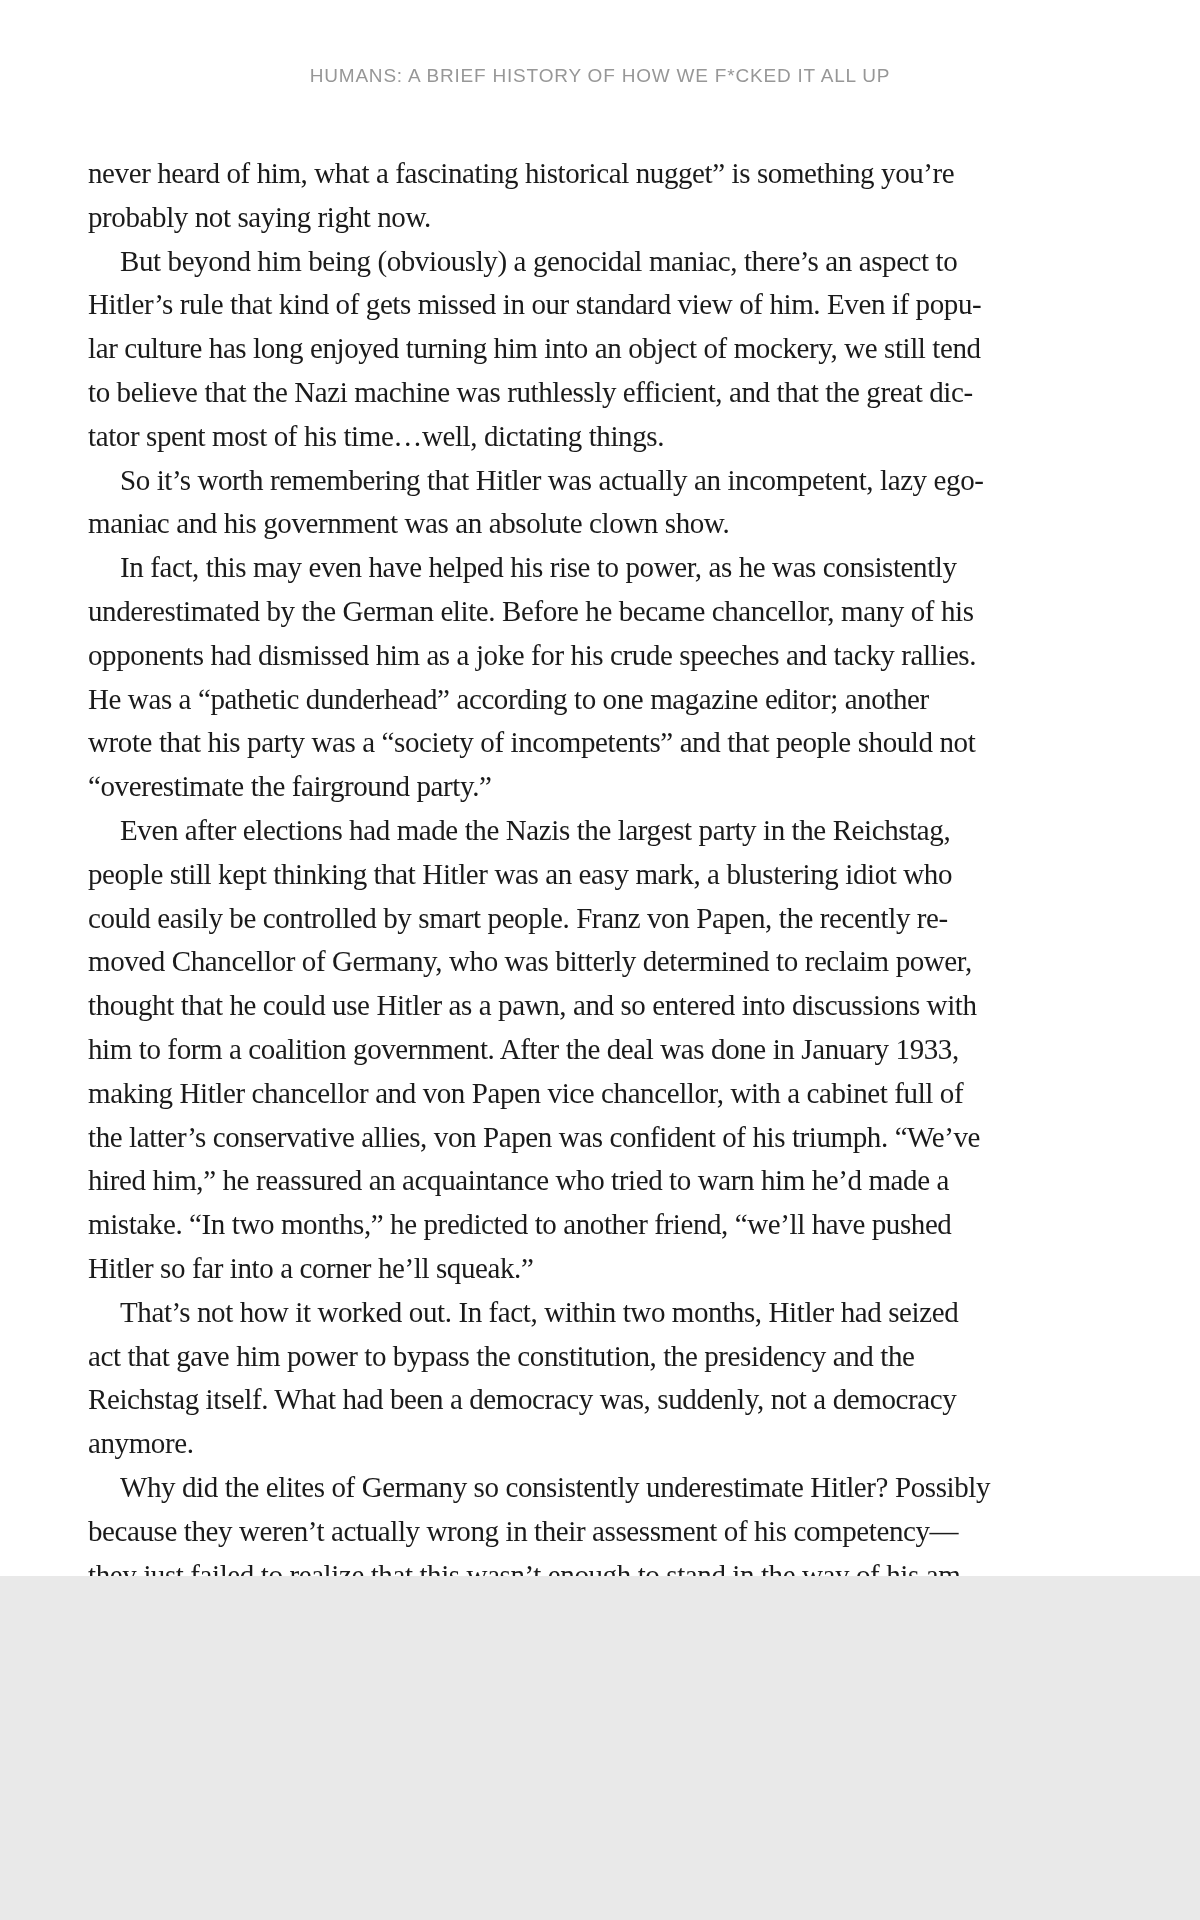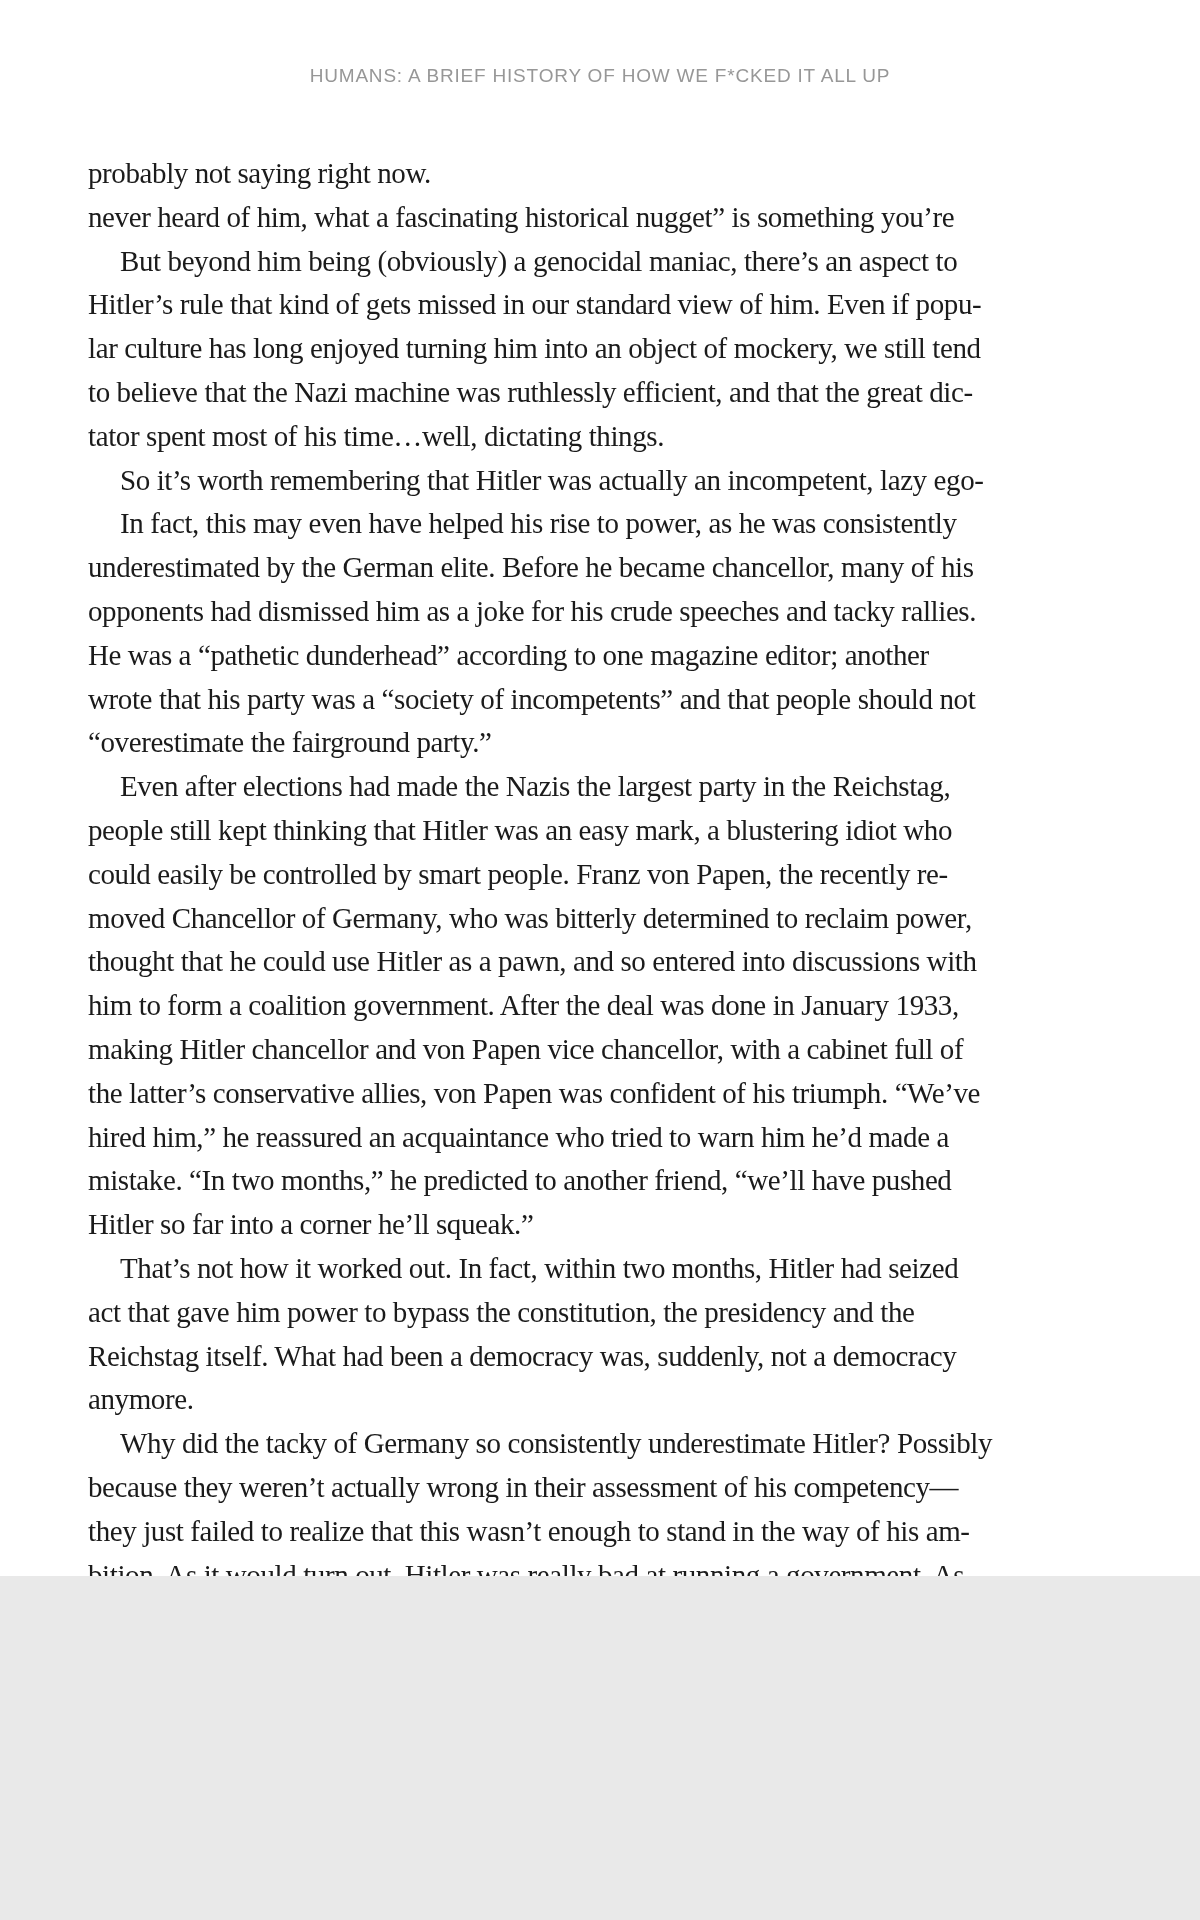--- a/index.html
+++ b/index.html
@@ -64,28 +64,29 @@
   }
 </style>
 </head>
 <body>
 
 <div class="page">
   <div class="running-header">HUMANS: A BRIEF HISTORY OF HOW WE F*CKED IT ALL UP</div>
 
   <div class="text-block">
 
-  <div class="line"><span>probably not saying right now.</span></div>
-      <div class="line"><span>never heard of him, what a fascinating historical nugget” is something you’re</span></div>
+  <div class="line"><span>never heard of him, what a fascinating historical nugget” is something you’re</span></div>
+      <div class="line"><span>probably not saying right now.</span></div>
       <div class="line indent"><span>But beyond him being (obviously) a genocidal maniac, there’s an aspect to</span></div>
       <div class="line"><span>Hitler’s rule that kind of gets missed in our standard view of him. Even if popu-</span></div>
       <div class="line"><span>lar culture has long enjoyed turning him into an object of mockery, we still tend</span></div>
       <div class="line"><span>to believe that the Nazi machine was ruthlessly efficient, and that the great dic-</span></div>
       <div class="line"><span>tator spent most of his time…well, dictating things.</span></div>
       <div class="line indent"><span>So it’s worth remembering that Hitler was actually an incompetent, lazy ego-</span></div>
+      <div class="line"><span>maniac and his government was an absolute clown show.</span></div>
       <div class="line indent"><span>In fact, this may even have helped his rise to power, as he was consistently</span></div>
       <div class="line"><span>underestimated by the German elite. Before he became chancellor, many of his</span></div>
       <div class="line"><span>opponents had dismissed him as a joke for his crude speeches and tacky rallies.</span></div>
       <div class="line"><span>He was a “pathetic dunderhead” according to one magazine editor; another</span></div>
       <div class="line"><span>wrote that his party was a “society of incompetents” and that people should not</span></div>
       <div class="line"><span>“overestimate the fairground party.”</span></div>
       <div class="line indent"><span>Even after elections had made the Nazis the largest party in the Reichstag,</span></div>
       <div class="line"><span>people still kept thinking that Hitler was an easy mark, a blustering idiot who</span></div>
       <div class="line"><span>could easily be controlled by smart people. Franz von Papen, the recently re-</span></div>
       <div class="line"><span>moved Chancellor of Germany, who was bitterly determined to reclaim power,</span></div>
@@ -93,21 +94,21 @@
       <div class="line"><span>him to form a coalition government. After the deal was done in January 1933,</span></div>
       <div class="line"><span>making Hitler chancellor and von Papen vice chancellor, with a cabinet full of</span></div>
       <div class="line"><span>the latter’s conservative allies, von Papen was confident of his triumph. “We’ve</span></div>
       <div class="line"><span>hired him,” he reassured an acquaintance who tried to warn him he’d made a</span></div>
       <div class="line"><span>mistake. “In two months,” he predicted to another friend, “we’ll have pushed</span></div>
       <div class="line"><span>Hitler so far into a corner he’ll squeak.”</span></div>
       <div class="line indent"><span>That’s not how it worked out. In fact, within two months, Hitler had seized</span></div>
       <div class="line"><span>act that gave him power to bypass the constitution, the presidency and the</span></div>
       <div class="line"><span>Reichstag itself. What had been a democracy was, suddenly, not a democracy</span></div>
       <div class="line"><span>anymore.</span></div>
-      <div class="line indent"><span>Why did the tacky of Germany so consistently underestimate Hitler? Possibly</span></div>
+      <div class="line indent"><span>Why did the elites of Germany so consistently underestimate Hitler? Possibly</span></div>
       <div class="line"><span>because they weren’t actually wrong in their assessment of his competency—</span></div>
       <div class="line"><span>they just failed to realize that this wasn’t enough to stand in the way of his am-</span></div>
       <div class="line"><span>bition. As it would turn out, Hitler was really bad at running a government. As</span></div>
     </div>
 
   <div class="page-footer">
     <span class="page-info">Page 109 of 270</span>
     <span class="progress">37%</span>
   </div>
 </div>

